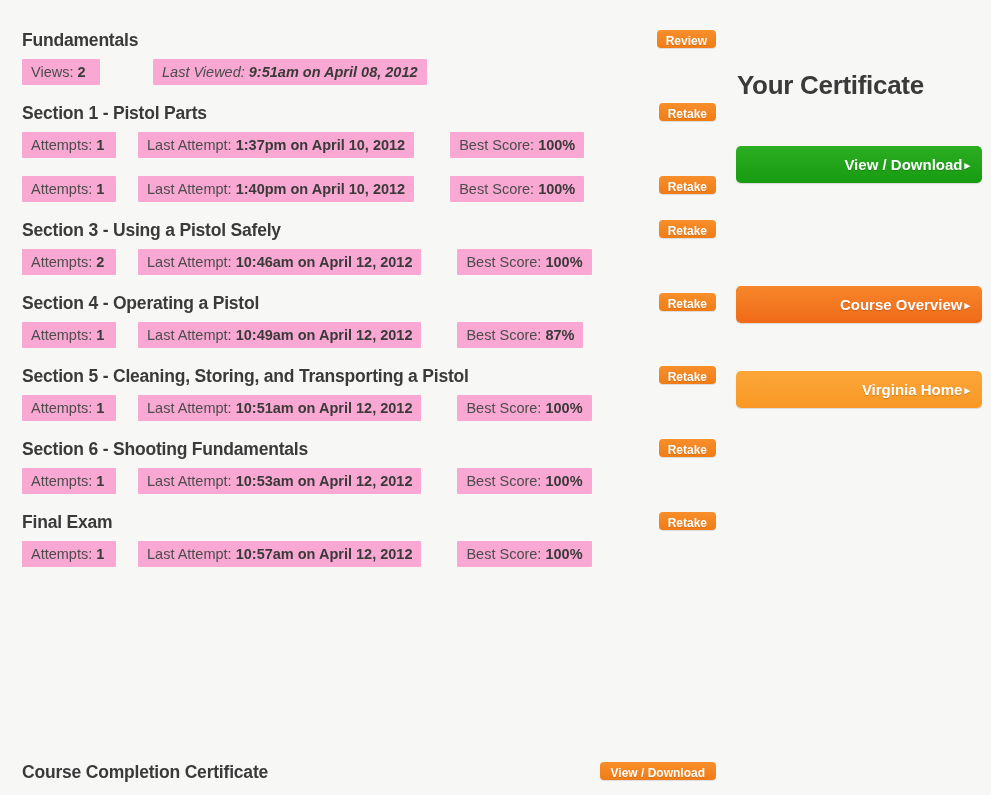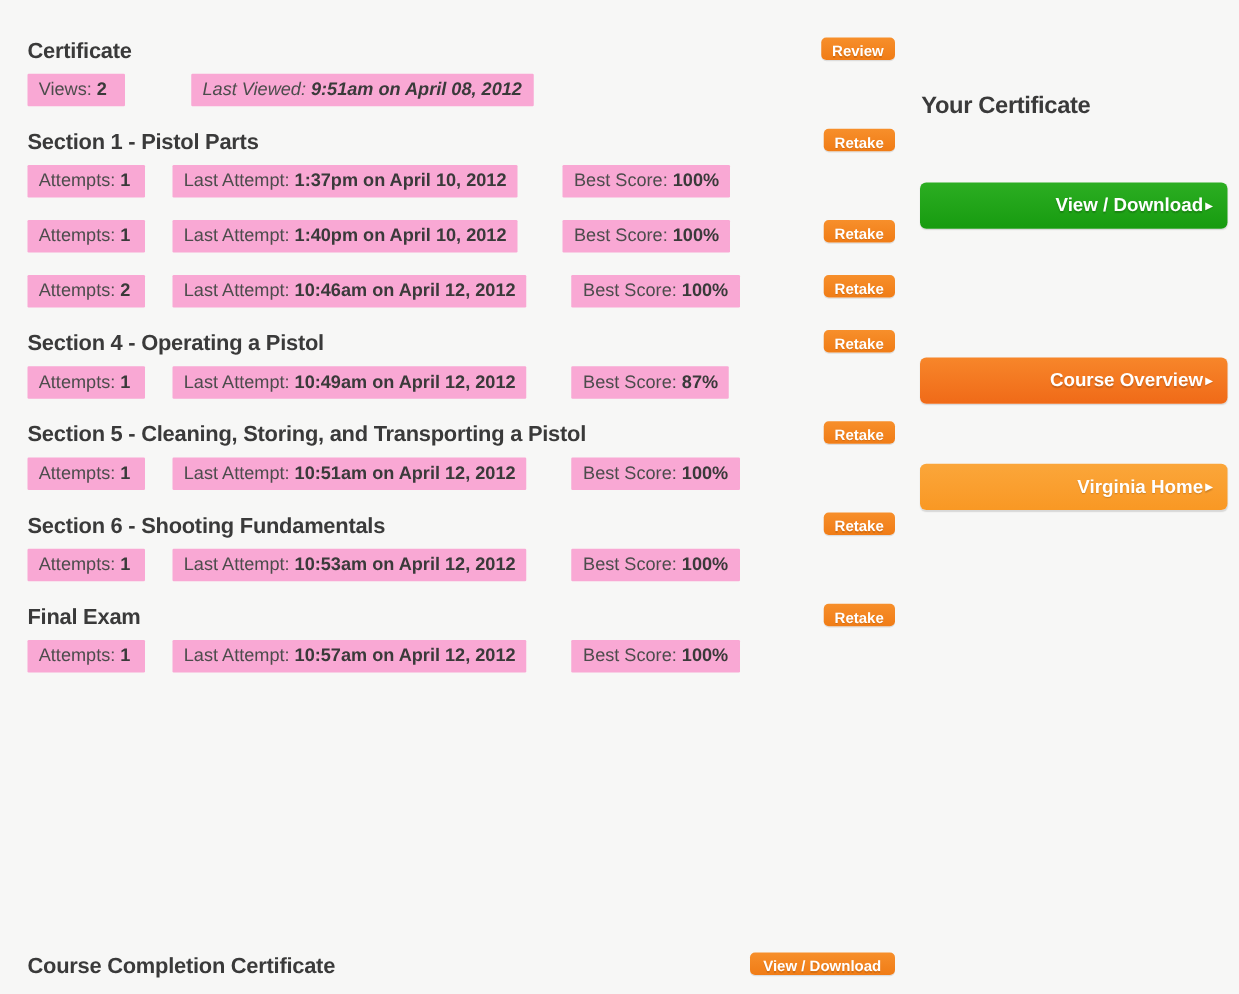--- a/index.html
+++ b/index.html
@@ -106,21 +106,21 @@
   
   #side-col {
     position: absolute;
     left: 736px;
     top: 0;
     width: 246px;
     padding-top: 72px;
     box-sizing: border-box;
   }
   .side-heading {
-    font-size: 19px;
+    font-size: 26px;
     font-weight: bold;
     color: #3a3a3a;
     letter-spacing: -0.3px;
     margin: 0 0 11px 1px;
     line-height: 26px;
   }
   .side-btn {
     display: block;
     width: 246px;
     height: 37px;
@@ -153,21 +153,21 @@
   #btn-virginia-home { margin-bottom: 8px; }
 </style>
 </head>
 <body>
 
 <div id="page">
 
   <div id="main-col">
 
     <div class="lesson-row">
-      <div class="lesson-title">Certificate</div>
+      <div class="lesson-title">Fundamentals</div>
       <div class="stat-line">
         <span class="pill pill-views"><span>Views:</span> <b>2</b></span><span class="pill pill-last-intro"><span>Last Viewed:</span> <b>9:51am on April 08, 2012</b></span>
       </div>
       <button class="row-action">Review</button>
     </div>
 
     <div class="lesson-row">
       <div class="lesson-title">Section 1 - Pistol Parts</div>
       <div class="stat-line">
         <span class="pill pill-attempts"><span>Attempts:</span> <b>1</b></span><span class="pill pill-last"><span>Last Attempt:</span> <b>1:37pm on April 10, 2012</b></span><span class="pill pill-score"><span>Best Score:</span> <b>100%</b></span>
@@ -176,20 +176,21 @@
     </div>
 
     <div class="lesson-row">
       <div class="stat-line">
         <span class="pill pill-attempts"><span>Attempts:</span> <b>1</b></span><span class="pill pill-last"><span>Last Attempt:</span> <b>1:40pm on April 10, 2012</b></span><span class="pill pill-score"><span>Best Score:</span> <b>100%</b></span>
       </div>
       <button class="row-action">Retake</button>
     </div>
 
     <div class="lesson-row">
+      <div class="lesson-title">Section 3 - Using a Pistol Safely</div>
       <div class="stat-line">
         <span class="pill pill-attempts"><span>Attempts:</span> <b>2</b></span><span class="pill pill-last"><span>Last Attempt:</span> <b>10:46am on April 12, 2012</b></span><span class="pill pill-score"><span>Best Score:</span> <b>100%</b></span>
       </div>
       <button class="row-action">Retake</button>
     </div>
 
     <div class="lesson-row">
       <div class="lesson-title">Section 4 - Operating a Pistol</div>
       <div class="stat-line">
         <span class="pill pill-attempts"><span>Attempts:</span> <b>1</b></span><span class="pill pill-last"><span>Last Attempt:</span> <b>10:49am on April 12, 2012</b></span><span class="pill pill-score"><span>Best Score:</span> <b>87%</b></span>

